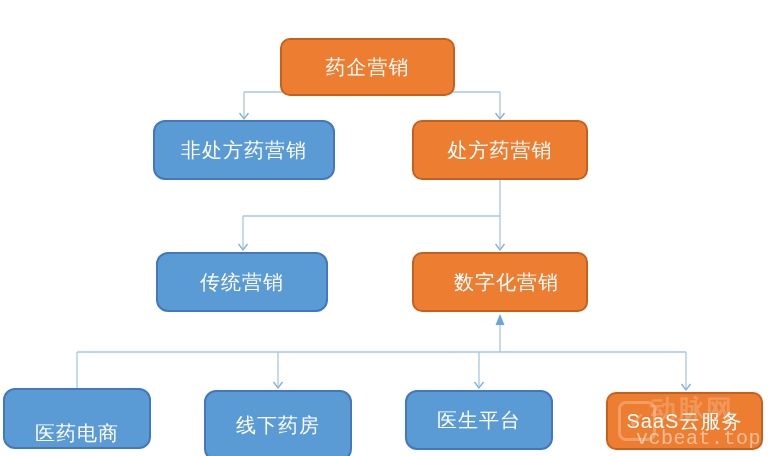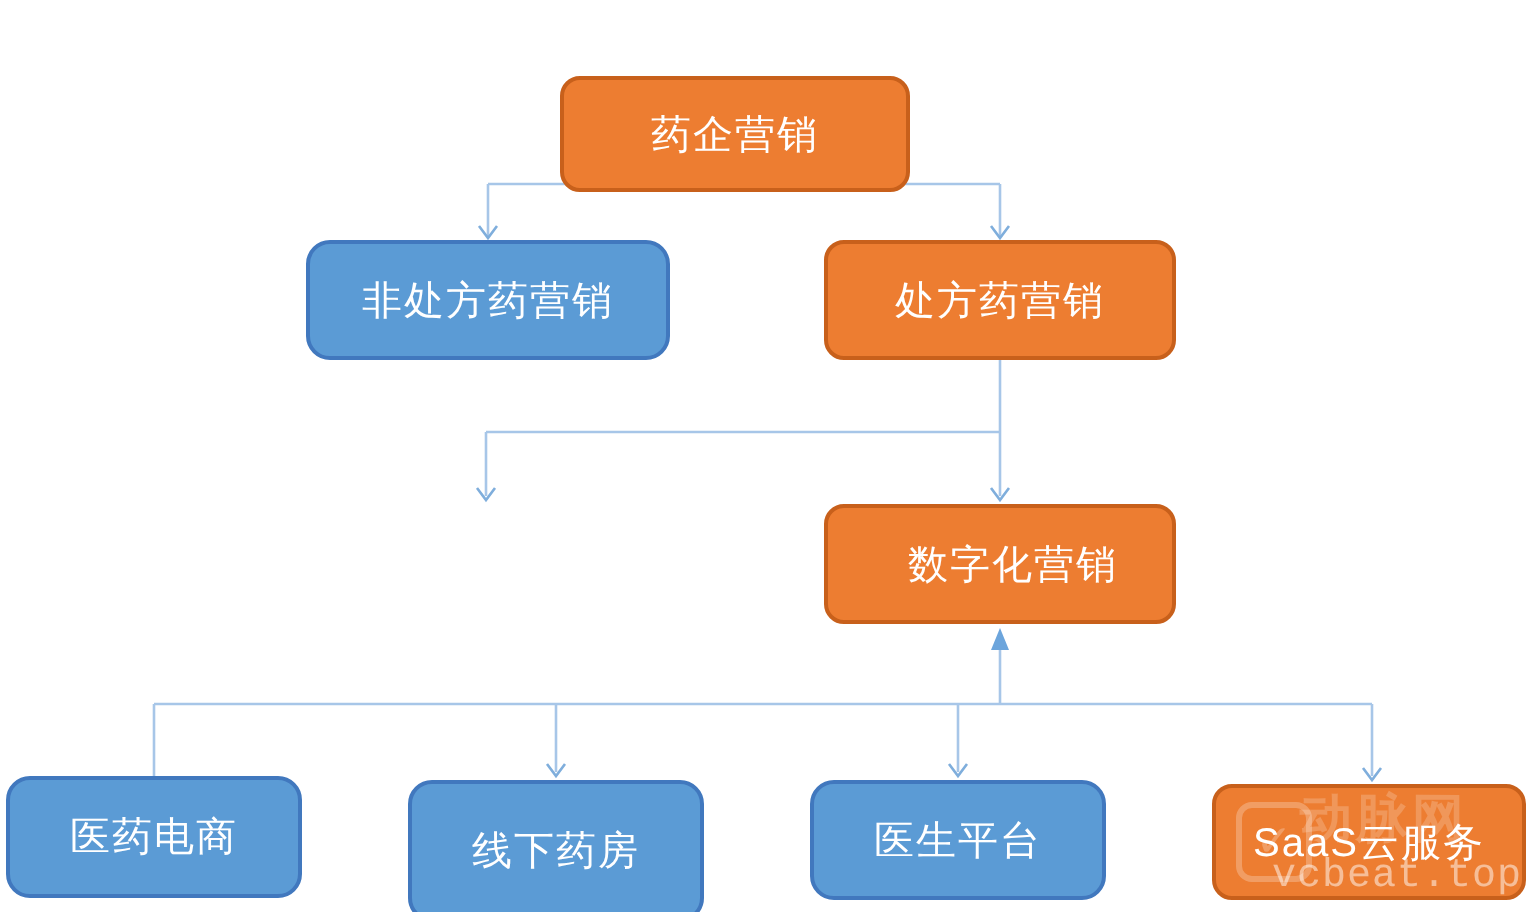--- a/index.html
+++ b/index.html
@@ -95,26 +95,29 @@
   </div>
 
   <div class="node blue" style="left:153px;top:120px;width:182px;height:60px;">
     <span>非处方药营销</span>
   </div>
 
   <div class="node orange" style="left:412px;top:120px;width:176px;height:60px;">
     <span>处方药营销</span>
   </div>
 
+  <div class="node blue" style="left:156px;top:252px;width:172px;height:60px;">
+    <span>传统营销</span>
+  </div>
 
   <div class="node orange" style="left:412px;top:252px;width:176px;height:60px;padding-left:13px;">
     <span>数字化营销</span>
   </div>
 
-  <div class="node blue" style="left:3px;top:388px;width:148px;height:61px;">
+  <div class="node blue" style="left:3px;top:388px;width:148px;height:61px;align-items:flex-end;">
     <span>医药电商</span>
   </div>
 
   <div class="node blue" style="left:204px;top:390px;width:148px;height:71px;">
     <span>线下药房</span>
   </div>
 
   <div class="node blue" style="left:405px;top:390px;width:148px;height:60px;">
     <span>医生平台</span>
   </div>

